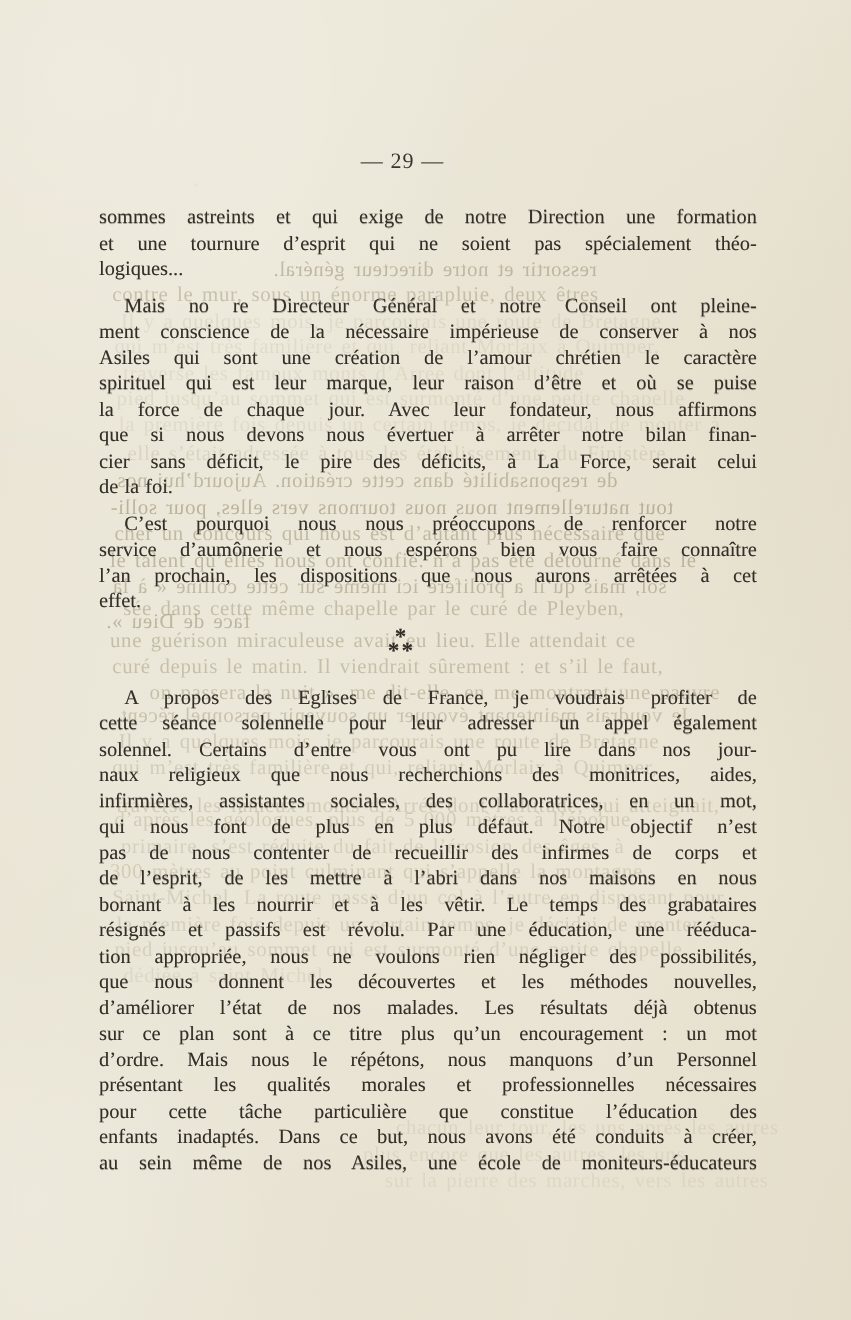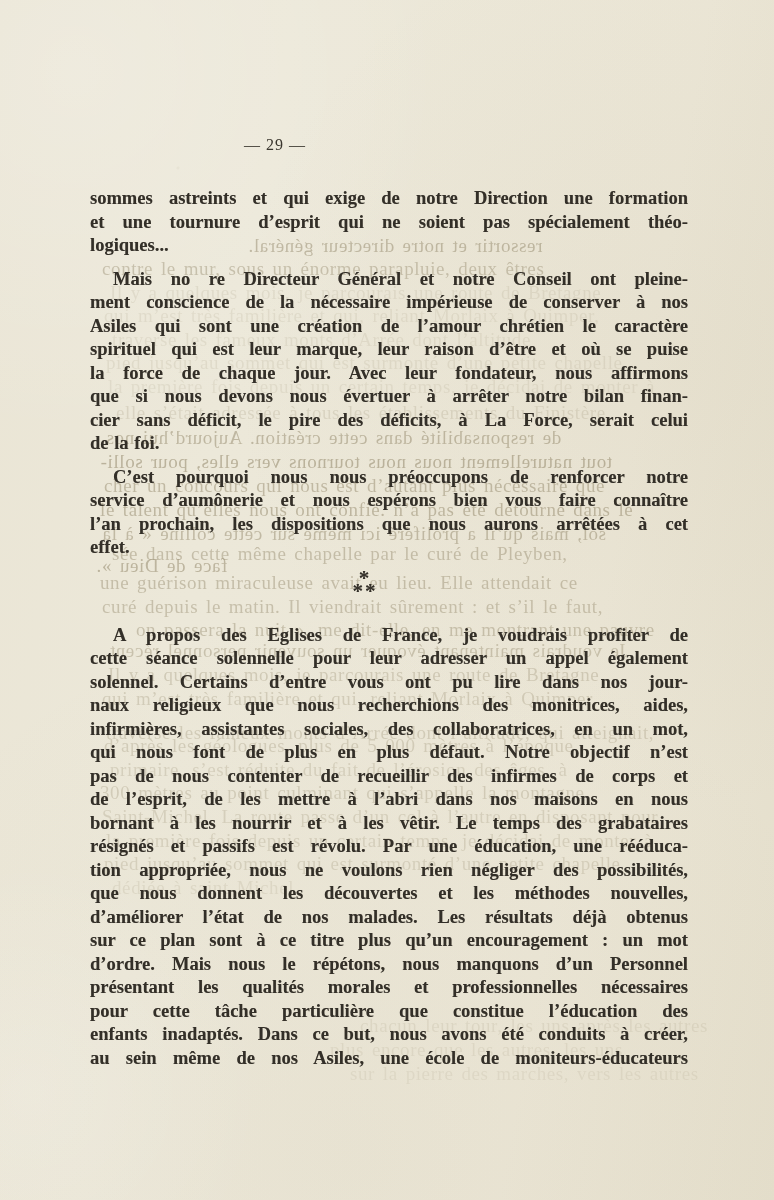--- a/index.html
+++ b/index.html
@@ -28,32 +28,33 @@
   .bleed-line {
     position:absolute; white-space:nowrap;
     font-size:19px; line-height:20px;
     color:#8b7f61;
     letter-spacing:.6px; word-spacing:2.5px;
     filter:blur(.55px);
   }
   .bleed-line.flip { transform:scaleX(-1); transform-origin:center; }
   .page-number {
     position:absolute; z-index:2;
-    top:136px; left:244px; width:200px;
-    font-size:16px; letter-spacing:1px;
+    top:136px; left:266px; width:200px;
+    text-align:center;
+    font-size:20px; letter-spacing:1px;
     color:#3a362e;
   }
   .textblock {
     position:absolute; z-index:2;
     left:90px; top:187px; width:598px;
     font-size:18.5px; line-height:23.5px;
     color:#332f28;
     text-shadow:.2px .2px .4px rgba(45,40,33,.35);
   }
-  .para { margin:0 0 10px 0;font-weight:bold; }
+  .para { margin:0 0 10px 0; }
   .line { text-align:justify; text-align-last:justify; word-spacing:1px; }
   .line.short { text-align-last:left; }
   .line.indent { padding-left:23px; }
   .asterism {
     margin:12px 0 26px 0;
     text-align:center; padding-right:48px;
     font-weight:bold; font-size:21px; color:#332f28;
   }
   .asterism .row { line-height:13px; letter-spacing:2px; }
 </style>

